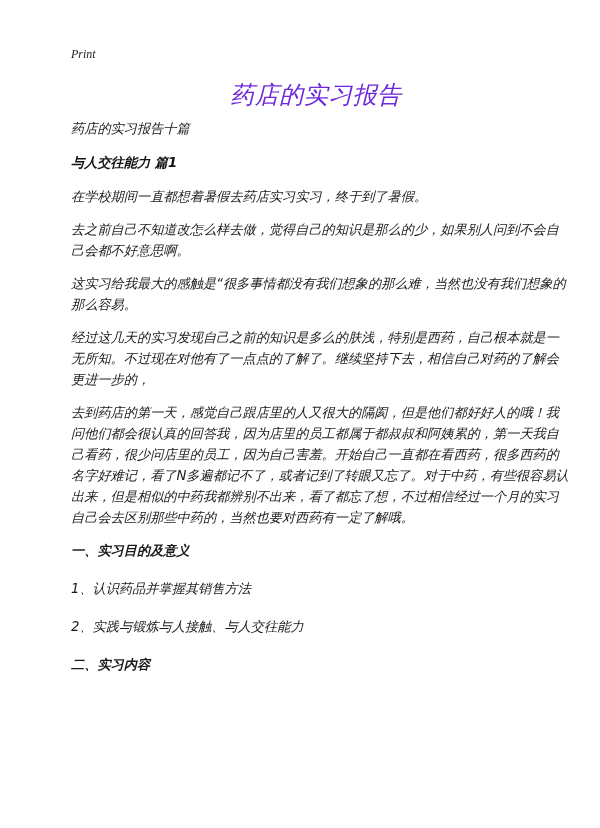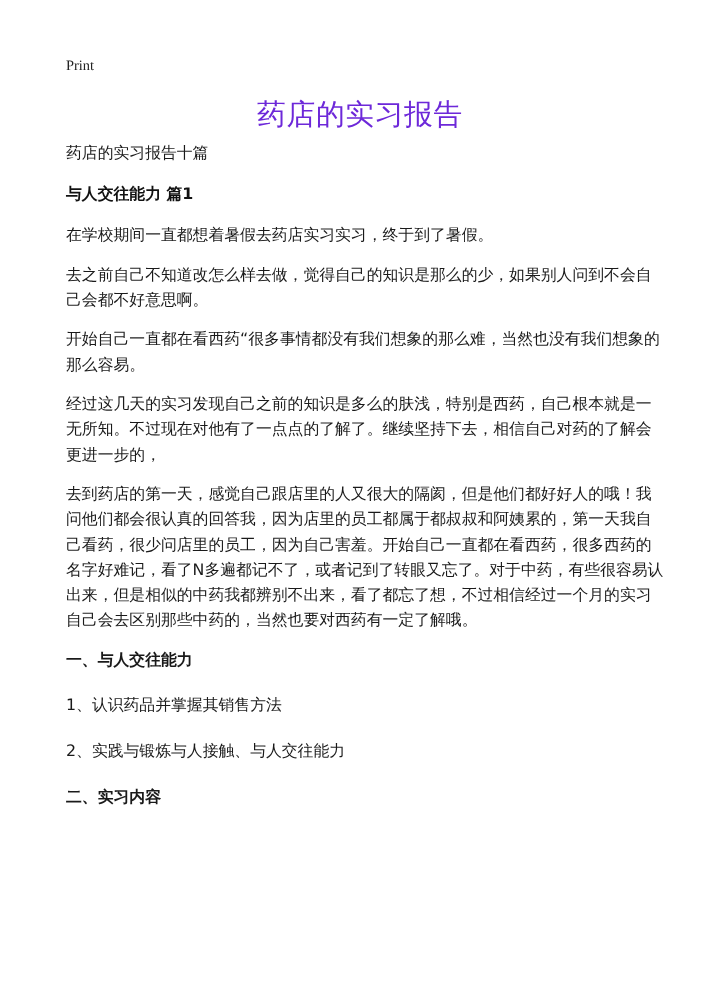--- a/index.html
+++ b/index.html
@@ -10,24 +10,25 @@
     body {
       width: 600px;
       height: 828px;
       overflow: hidden;
       position: relative;
       color: #111111;
       font-family: "DejaVu Sans", "Liberation Sans", sans-serif;
     }
     .page {
       position: absolute;
-      left: 0;
+      left: 16px;
       top: 0;
       width: 540px;
       height: 828px;
+      font-style: italic;
     }
     .print-label {
       position: absolute;
       left: 55px;
       top: 47px;
       font-family: "Liberation Serif", "DejaVu Serif", serif;
       font-size: 12px;
       color: #222;
     }
     .doc-title {
@@ -79,26 +80,26 @@
 
   <h1 class="doc-title">药店的实习报告</h1>
 
   <div class="content">
     <p class="subtitle">药店的实习报告十篇</p>
 
     <section>
       <p class="heading">与人交往能力 篇1</p>
       <p>在学校期间一直都想着暑假去药店实习实习，终于到了暑假。</p>
       <p>去之前自己不知道改怎么样去做，觉得自己的知识是那么的少，如果别人问到不会自己会都不好意思啊。</p>
-      <p>开始自己一直都在看西药“很多事情都没有我们想象的那么难，当然也没有我们想象的那么容易。</p>
+      <p>这实习给我最大的感触是“很多事情都没有我们想象的那么难，当然也没有我们想象的那么容易。</p>
       <p>经过这几天的实习发现自己之前的知识是多么的肤浅，特别是西药，自己根本就是一无所知。不过现在对他有了一点点的了解了。继续坚持下去，相信自己对药的了解会更进一步的，</p>
       <p>去到药店的第一天，感觉自己跟店里的人又很大的隔阂，但是他们都好好人的哦！我问他们都会很认真的回答我，因为店里的员工都属于都叔叔和阿姨累的，第一天我自己看药，很少问店里的员工，因为自己害羞。开始自己一直都在看西药，很多西药的名字好难记，看了N多遍都记不了，或者记到了转眼又忘了。对于中药，有些很容易认出来，但是相似的中药我都辨别不出来，看了都忘了想，不过相信经过一个月的实习自己会去区别那些中药的，当然也要对西药有一定了解哦。</p>
     </section>
 
     <section>
-      <p class="section-heading">一、与人交往能力</p>
+      <p class="section-heading">一、实习目的及意义</p>
       <p class="list-item">1、认识药品并掌握其销售方法</p>
       <p class="list-item">2、实践与锻炼与人接触、与人交往能力</p>
       <p class="section-heading">二、实习内容</p>
     </section>
   </div>
 
 </div>
 
 </body></html>

